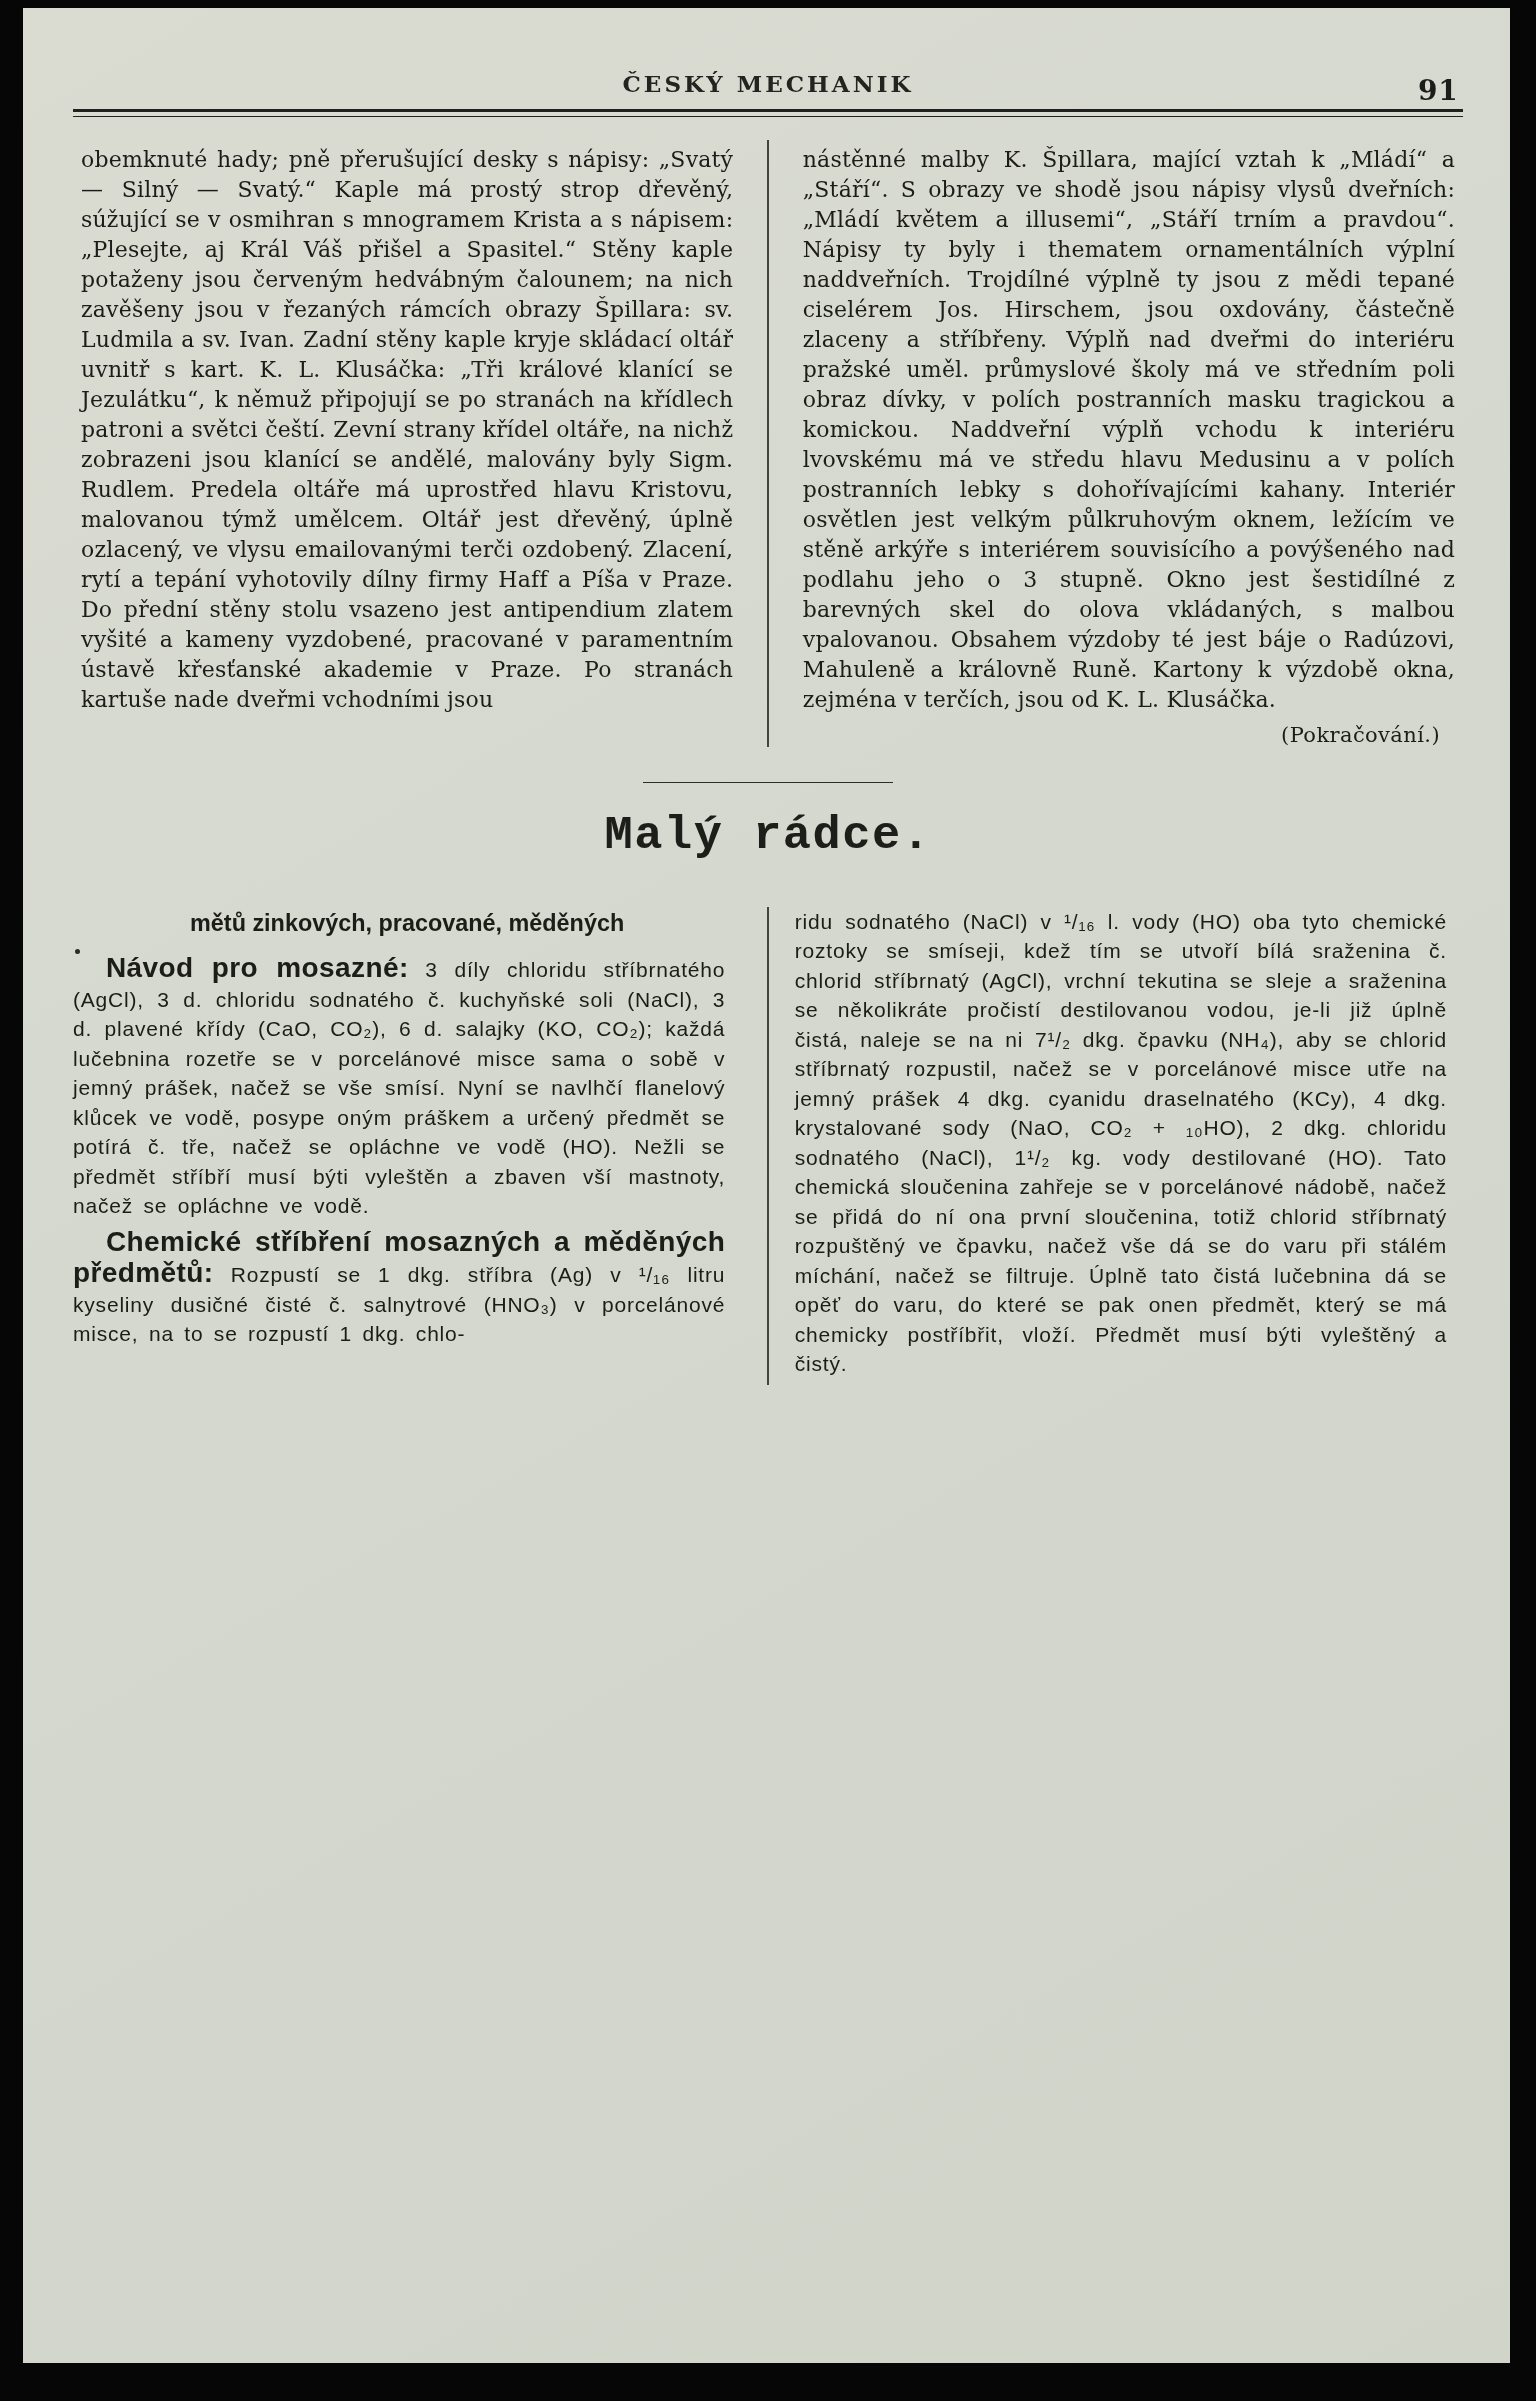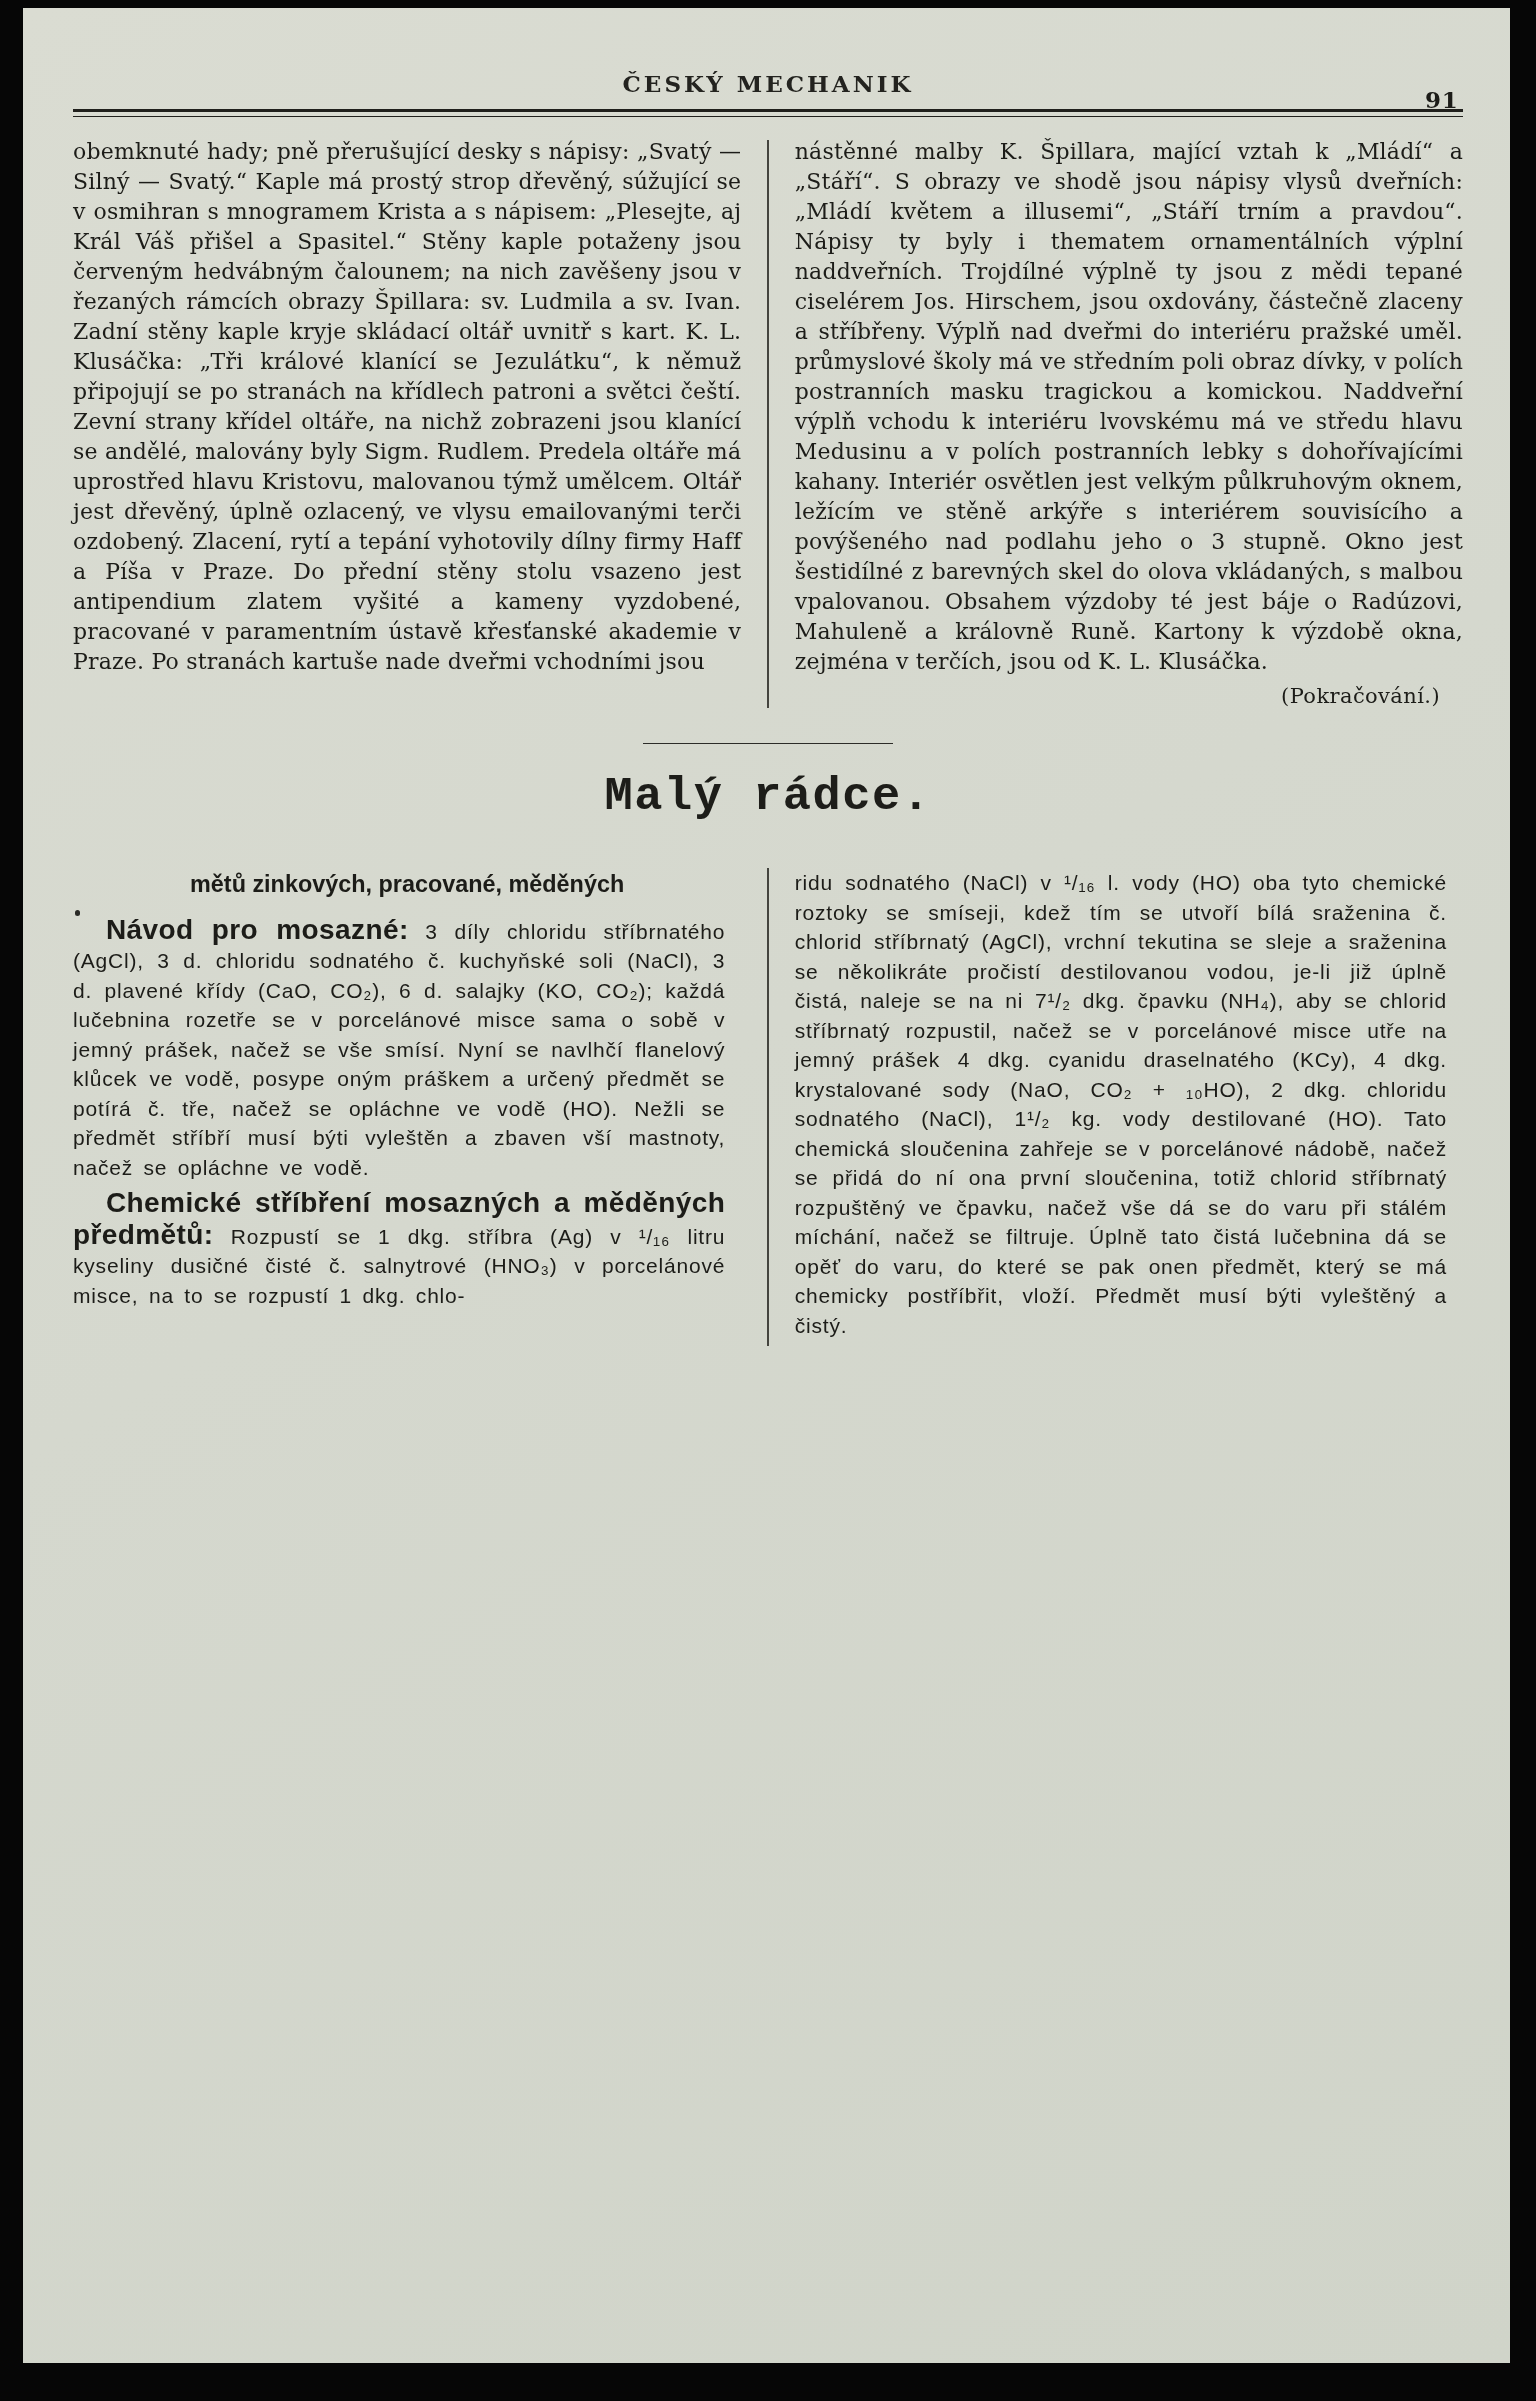--- a/index.html
+++ b/index.html
@@ -37,23 +37,23 @@
     left: 0; right: 0;
     text-align: center;
     font-weight: bold;
     font-size: 23px;
     letter-spacing: 3px;
     color: #23231f;
   }
   .page-number {
     position: absolute;
     right: 4.5px;
-    top: 16px;
-    font-weight: bold;
-    font-size: 23px;
+    top: 4px;
+    font-weight: bold;
+    font-size: 28px;
     letter-spacing: 0.8px;
   }
   .header-rule {
     margin-top: 9px;
     height: 3.8px;
     border-top: 3px solid #20201c;
     border-bottom: 1.5px solid #20201c;
   }
 
   
@@ -70,21 +70,21 @@
     background: #44443e;
     margin: 3px 26px 0 26px;
     flex: 0 0 auto;
   }
 
   
   .article {
     margin-top: 19.7px;
   }
   .article p {
-    margin: 0;
+    margin: 8px;
     font-size: 22px;
     line-height: 30px;
     text-align: justify;
     letter-spacing: 0.2px;
   }
   .continuation {
     margin-top: 7.6px;
     text-align: right;
     font-size: 21px;
     padding-right: 23px;

